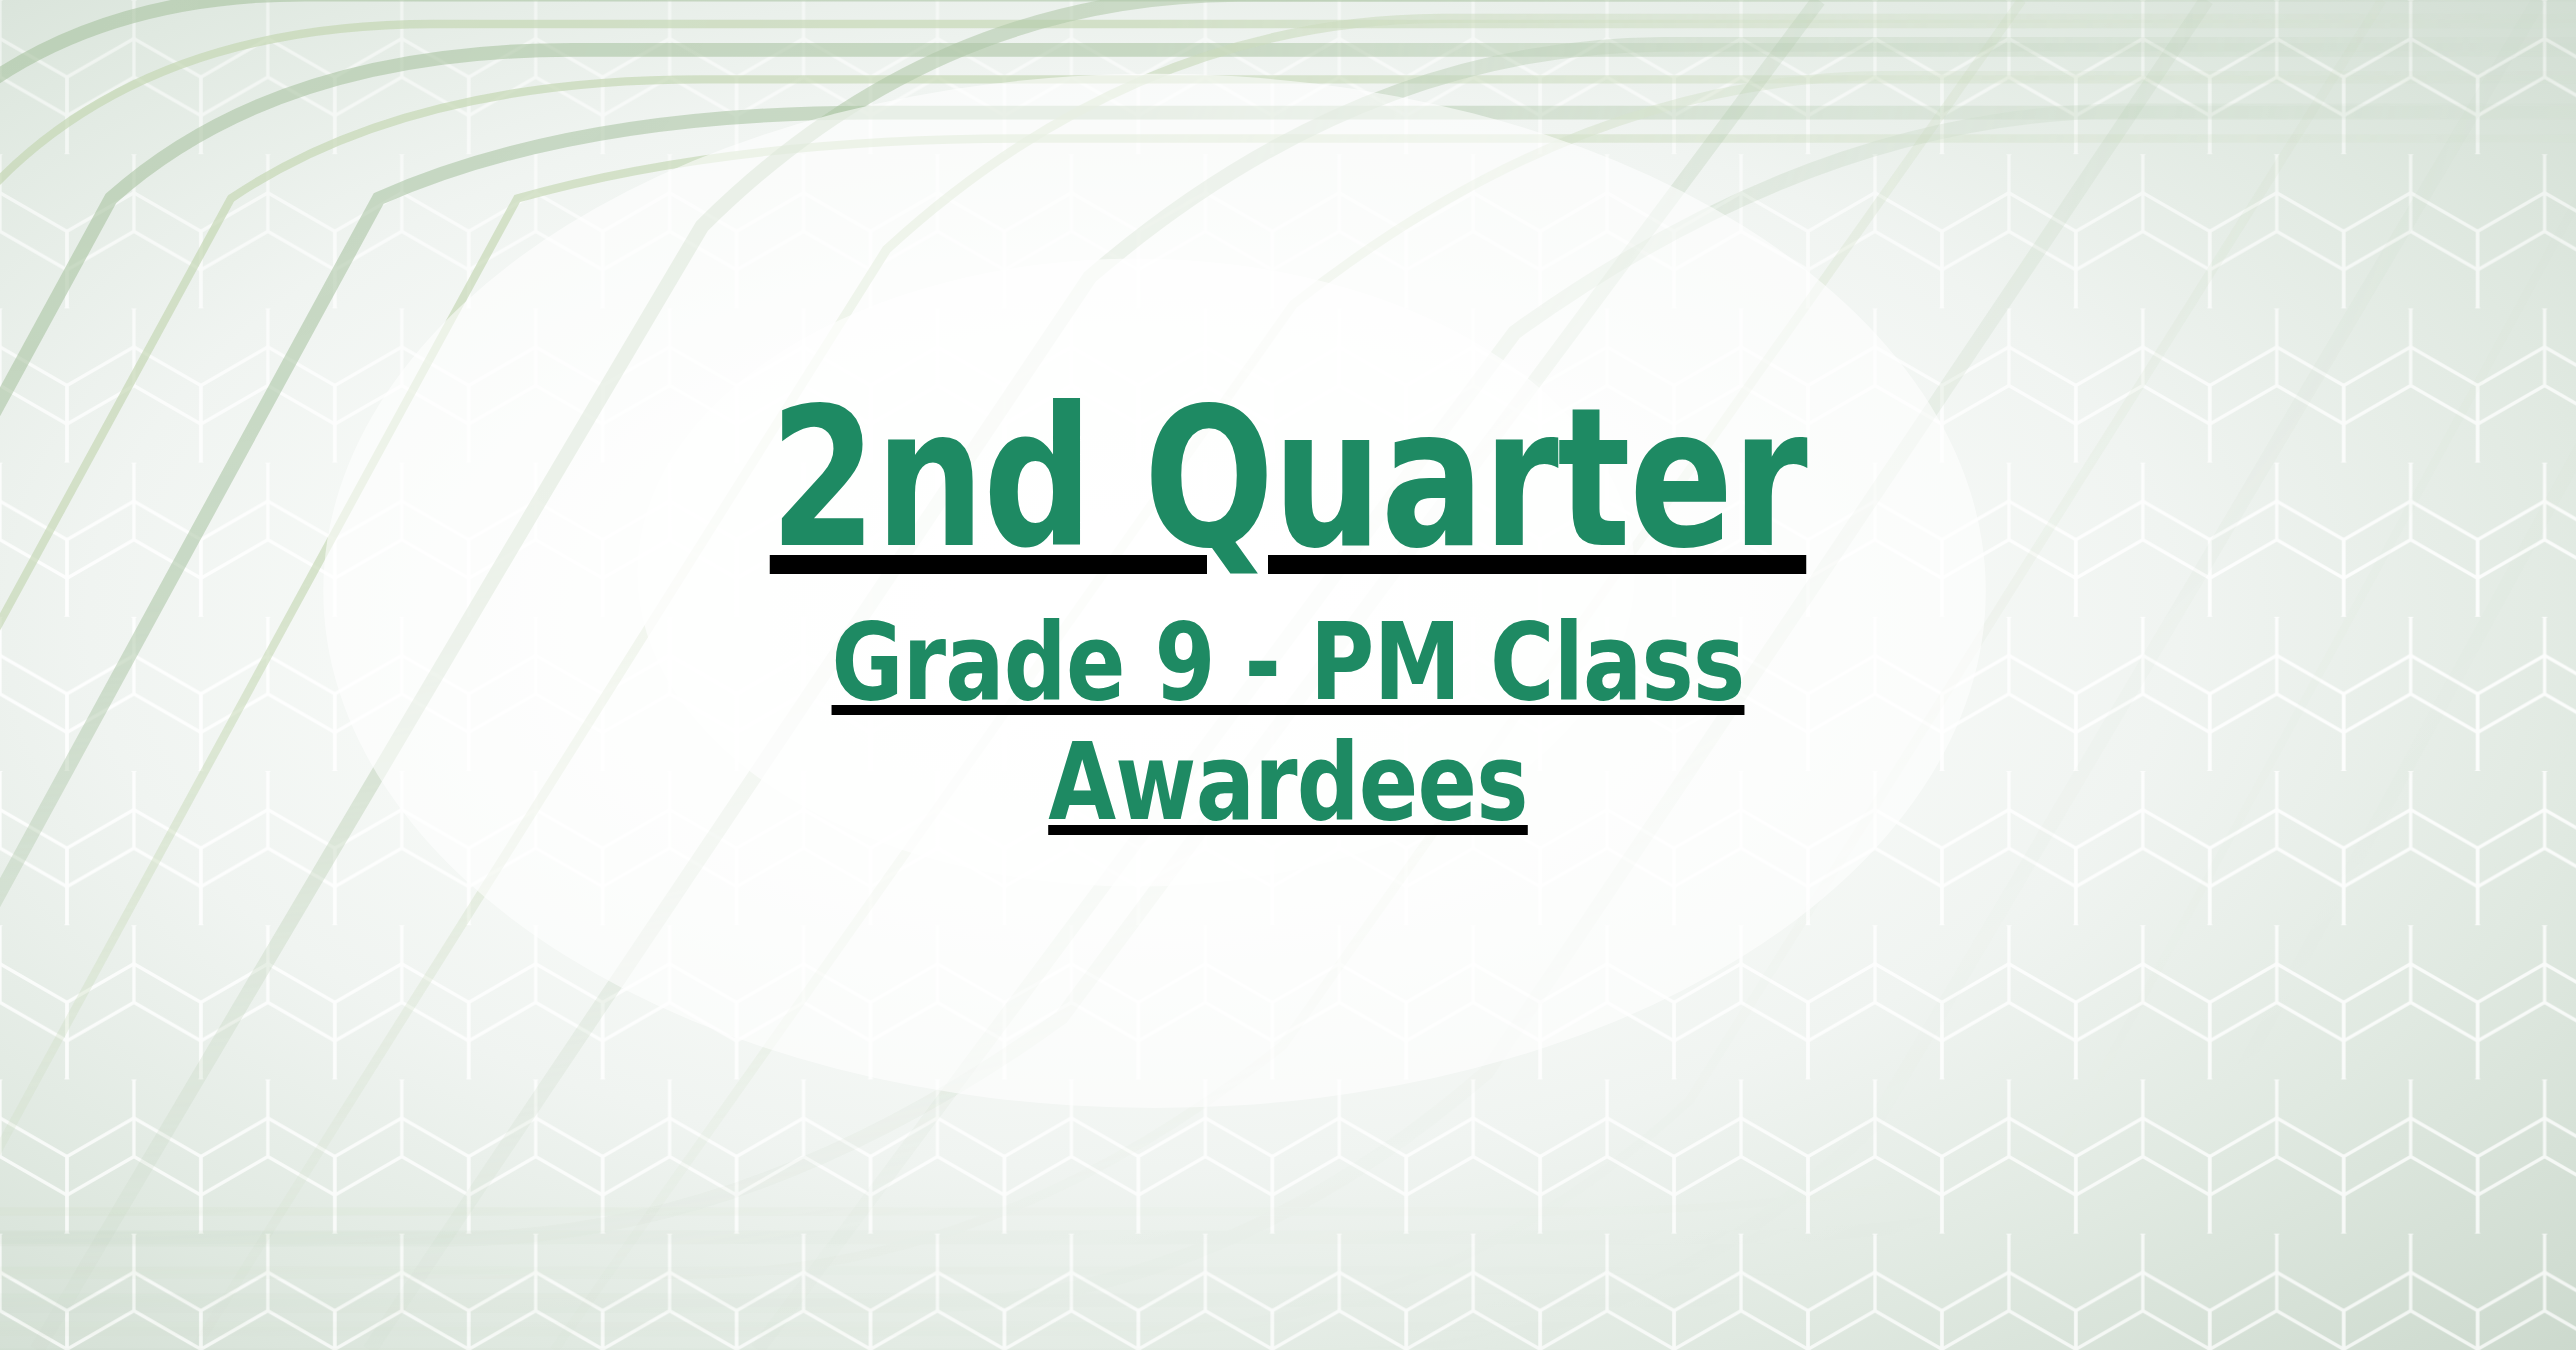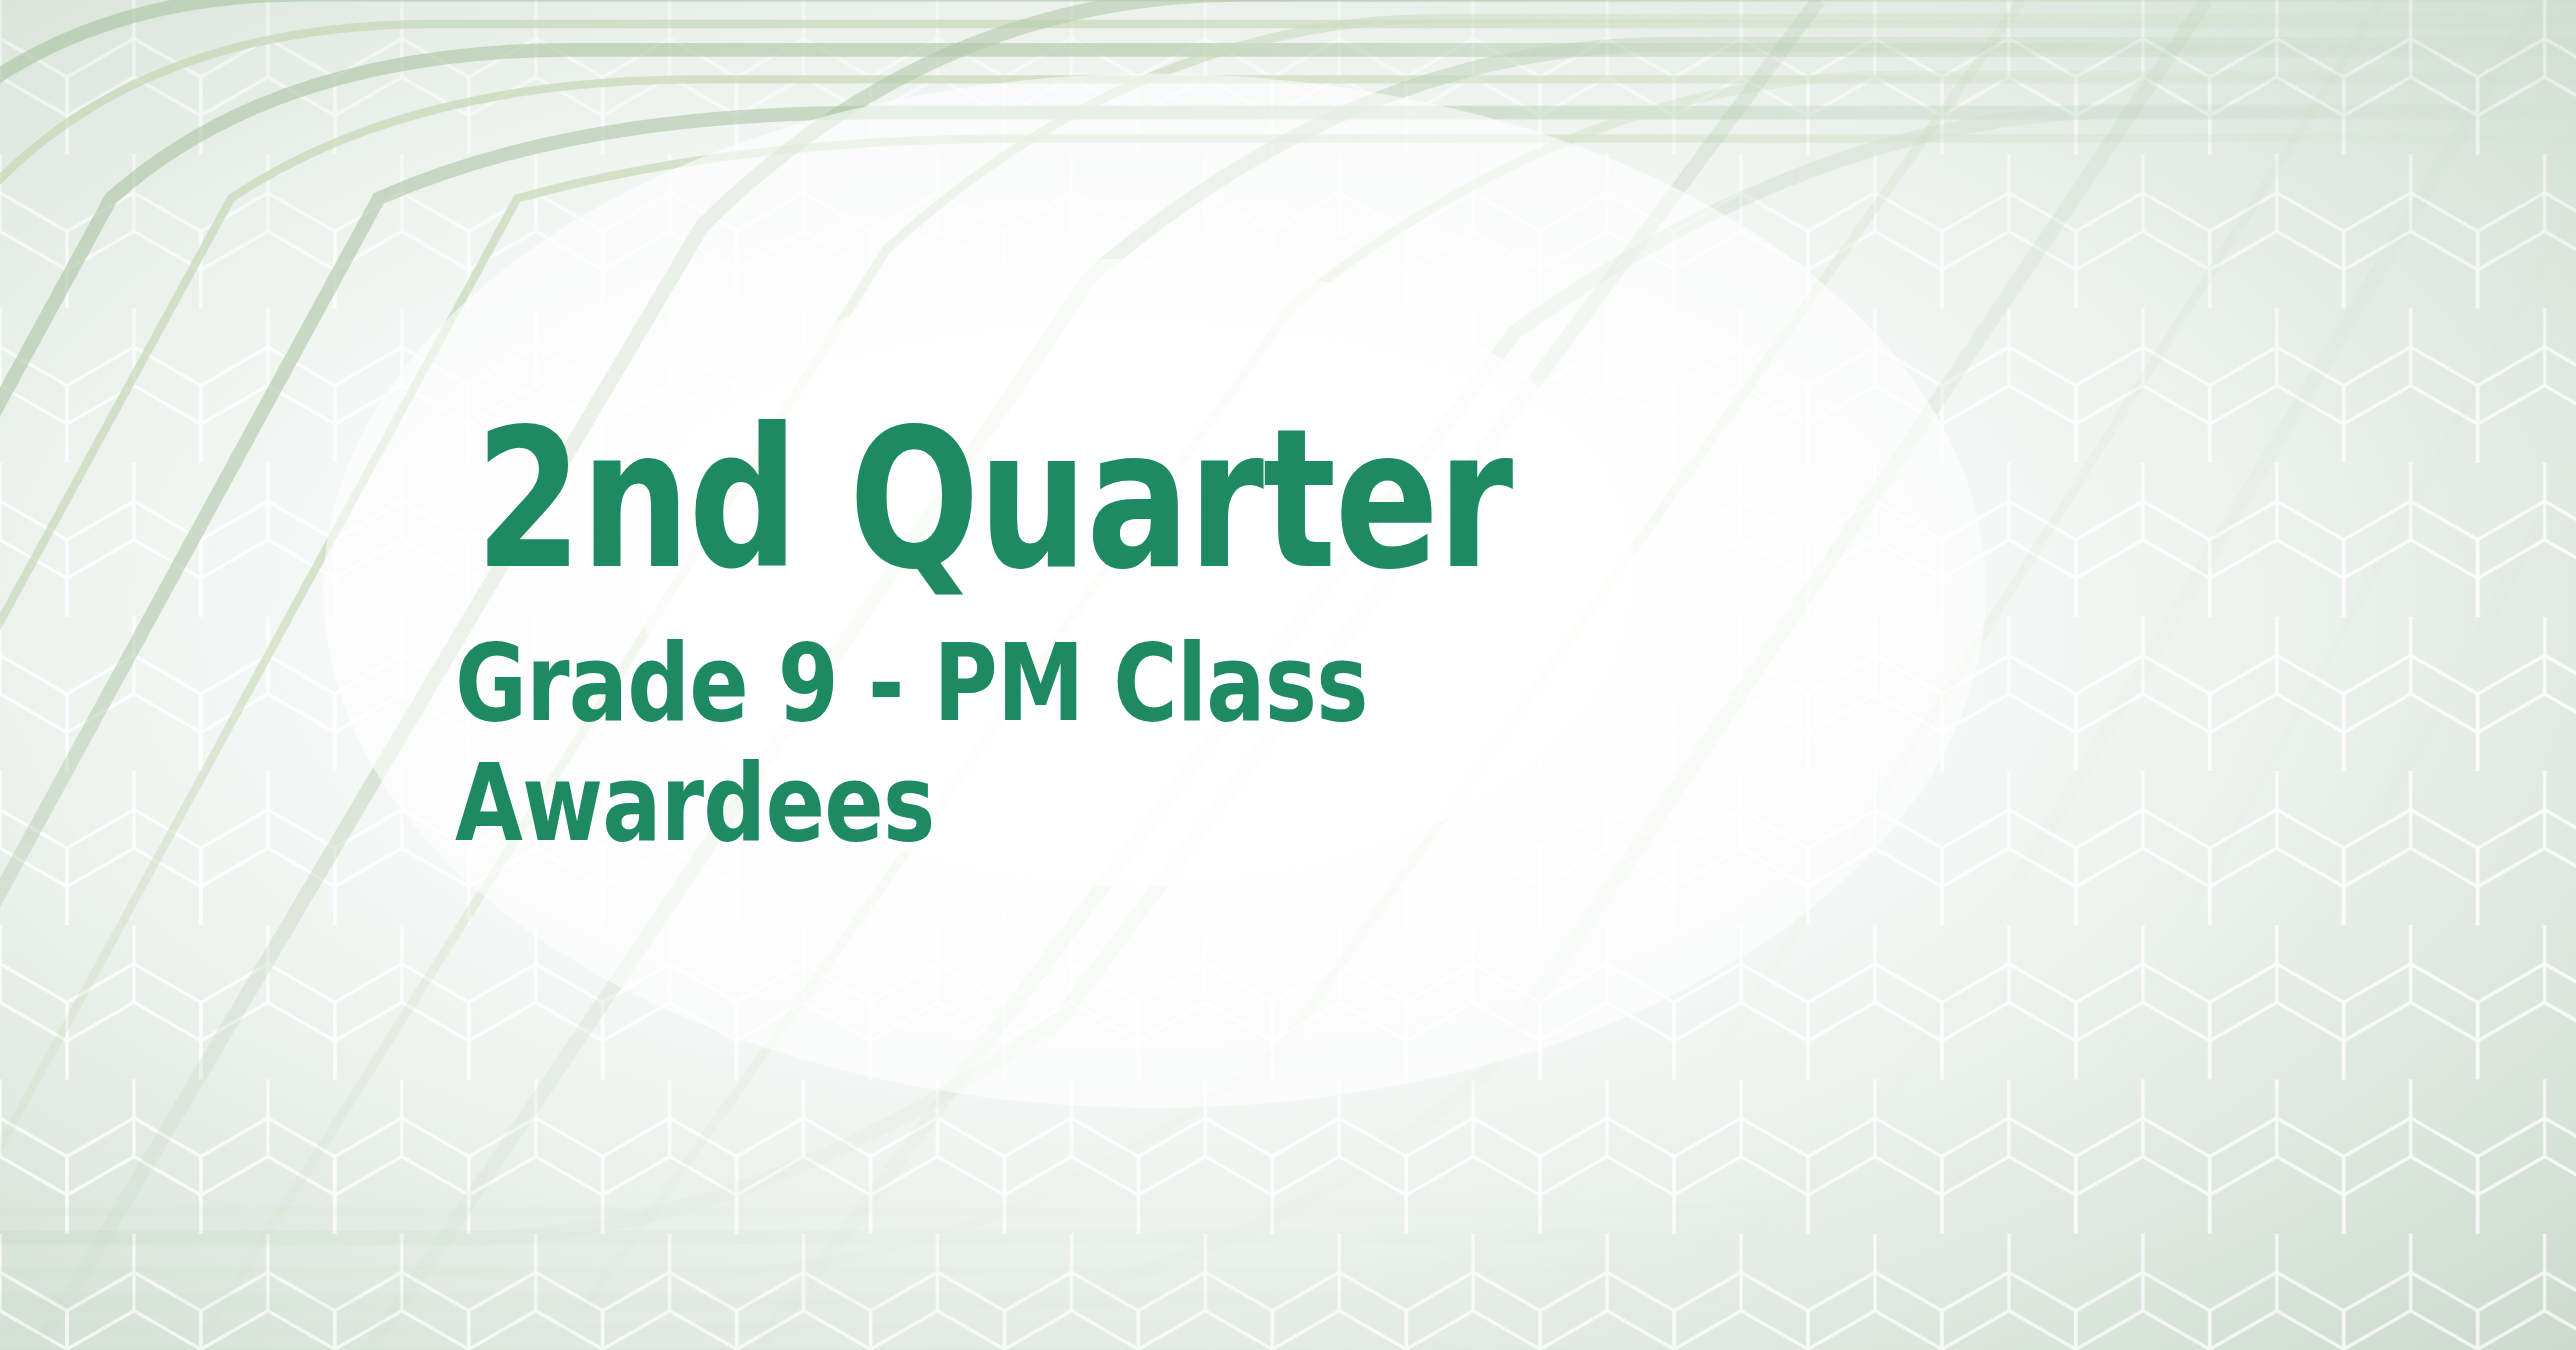--- a/index.html
+++ b/index.html
@@ -45,24 +45,25 @@
     display: flex;
     flex-direction: column;
     align-items: center;
     justify-content: flex-start;
     z-index: 5;
   }
 
   .title-block {
     position: absolute;
     left: 50%;
-    top: 402px;
+    top: 381px;
     transform: translateX(-50%);
     width: 2032px;
-    text-align: left;
+    text-align: center;
+    text-decoration: underline;
   }
 
   .slide-title {
     margin: 0;
     font-family: "DejaVu Sans", sans-serif;
     font-weight: bold;
     font-size: 192px;
     line-height: 1.02;
     letter-spacing: -1.8px;
     color: #1e8a63;

